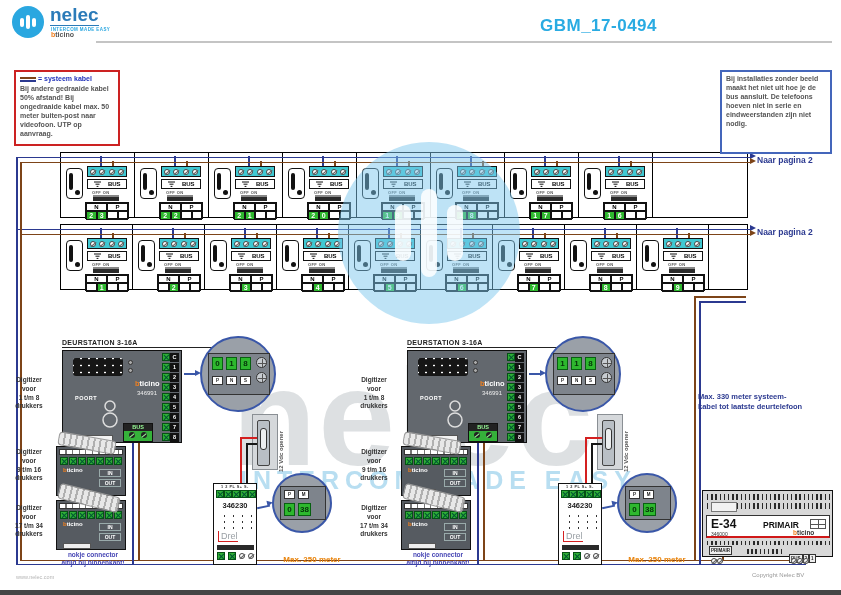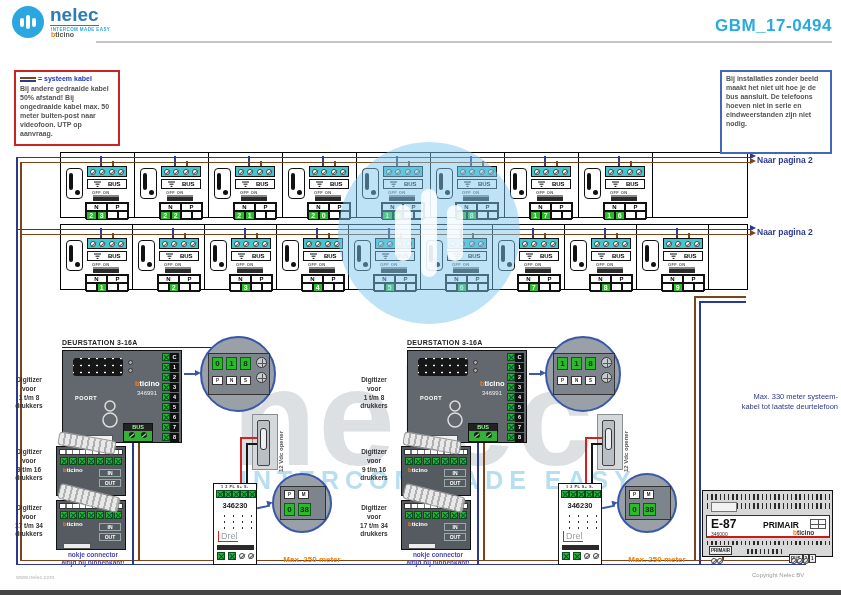--- a/index.html
+++ b/index.html
@@ -16,21 +16,21 @@
   .aline{position:absolute;height:1.6px;background:#3a57a8;z-index:12}
   .cahead{position:absolute;width:0;height:0;border-left:6px solid #3a57a8;border-top:3.5px solid transparent;border-bottom:3.5px solid transparent;z-index:12}
   
   .logo-circle{left:12px;top:6px;width:32px;height:32px;border-radius:50%;background:#2aa7e0;display:flex;align-items:center;justify-content:center;gap:2px;z-index:10}
   .lbar{width:4px;background:#fff;border-radius:2px}
   .brand{left:50px;top:5px;font-size:19px;font-weight:bold;color:#2b7bb9;border-bottom:1.5px solid #2b7bb9;line-height:20px;z-index:10}
   .tagline-sm{left:51px;top:27px;font-size:4.5px;font-weight:bold;color:#2aa7e0;letter-spacing:.4px;z-index:10}
   .bti{font-weight:bold;color:#fff}
   .bti::first-letter{color:#f08020}
   .bti.dark{color:#555}
-  .doc-number{left:540px;top:16px;width:292px;text-align:right;font-size:17px;font-weight:800;color:#29abe2;letter-spacing:.5px;z-index:10}
+  .doc-number{left:540px;top:16px;width:292px;font-size:17px;font-weight:800;color:#29abe2;letter-spacing:.5px;z-index:10}
   .hrule{left:96px;top:41px;width:736px;height:2px;background:#c4c4c4;z-index:5}
   
   .note{position:absolute;border:2px solid;background:#fff;padding:3px 4px;font-size:7px;font-weight:bold;color:#555;line-height:1.28;z-index:10}
   .legend-line{display:flex;align-items:center;gap:2px;color:#2233bb;margin-bottom:1px}
   .swatch{display:inline-block;width:16px;height:5px;border-top:2px solid #7d4418;border-bottom:2px solid #2b3990}
   
   .band{position:absolute;border:1.5px solid #000;background:#fff;z-index:4}
   .units{position:absolute;left:0;top:0;height:100%;display:flex}
   .unit{position:relative;width:74px;height:100%;border-right:1.5px solid #000;flex:none}
   .r2 .unit{width:72px}
@@ -112,21 +112,21 @@
   .e63{position:absolute;left:702px;top:490px;width:131px;height:67px;background:#d8d8d8;border:1.5px solid #111;z-index:10}
   .vent{position:absolute;background:repeating-linear-gradient(90deg,#2a2a2a 0 1.5px,transparent 1.5px 4.2px)}
   .e63-chip{position:absolute;left:8px;top:11px;width:26px;height:10px;background:#f2f2f2;border:1px solid #777}
   .e63-band{position:absolute;left:3px;top:24px;width:124px;height:23px;background:#fff;border:1px solid #333;border-bottom:2px solid #d01818}
   .e63-name{position:absolute;left:4px;top:1px;font-size:12px;font-weight:bold;color:#111}
   .e63-code{position:absolute;left:4px;top:15px;font-size:5px;color:#333}
   .e63-voeding{position:absolute;left:56px;top:4px;font-size:8.5px;font-weight:bold;color:#111}
   .e63-grid{position:absolute;left:103px;top:3px;width:16px;height:10px;border:1px solid #555;background:linear-gradient(#555,#555) 50% 0/1px 100% no-repeat,linear-gradient(#555,#555) 0 50%/100% 1px no-repeat}
   .chip{border:1px solid #333;background:#eee;font-size:4.5px;font-weight:bold;color:#222;padding:0 1px;line-height:7px;height:9px;display:inline-block}
   .footer{position:absolute;font-size:6px;color:#999;z-index:10}
-  .maxsys{position:absolute;left:698px;top:392px;width:140px;text-align:right;font-size:7.5px;font-weight:normal;color:#2b3990;white-space:pre-line;line-height:1.3;z-index:10}
+  .maxsys{position:absolute;left:698px;top:392px;width:140px;text-align:left;font-size:7.5px;font-weight:bold;color:#2b3990;white-space:pre-line;line-height:1.3;z-index:10}
   .botbar{position:absolute;left:0;top:590px;width:841px;height:5px;background:#454545;z-index:20}
 </style>
 </head>
 <body>
 
 <div id="page">
 
   <div class="abs logo-circle">
     <i class="lbar" style="height:9px"></i>
       <i class="lbar" style="height:14px"></i>
@@ -1049,21 +1049,21 @@
   <div class="slot" style="left:605px;top:428px"></div>
   <div class="vlabel" style="left:623px;top:416px;height:56px">12 Vdc opener</div>
 
   <div class="maxsys">Max. 330 meter systeem-
 kabel tot laatste deurtelefoon</div>
   <div class="e63">
     <div class="vent" style="left:4px;top:3px;width:123px;height:6px"></div>
     <div class="vent" style="left:4px;top:12px;width:123px;height:6px"></div>
     <div class="e63-chip"></div>
     <div class="e63-band">
-      <div class="e63-name">E-87</div>
+      <div class="e63-name">E-34</div>
       <div class="e63-code">346000</div>
       <div class="e63-voeding">PRIMAIR</div>
       <div class="e63-grid"></div>
       <div class="abs bti dark" style="left:86px;top:13px;font-size:6.5px;color:#333">bticino</div>
     </div>
     <div class="vent" style="left:4px;top:50px;width:123px;height:4px"></div>
     <span class="chip" style="position:absolute;left:6px;top:55px">PRIMAIR</span>
     <span class="abs" style="left:8px;top:59px"><i class="screw"></i><i class="screw"></i></span>
     <div class="vent" style="left:44px;top:58px;width:38px;height:5px"></div>
     <span class="abs" style="left:86px;top:55px"><span class="chip">BUS</span><span class="chip">2</span><span class="chip">1</span></span>

